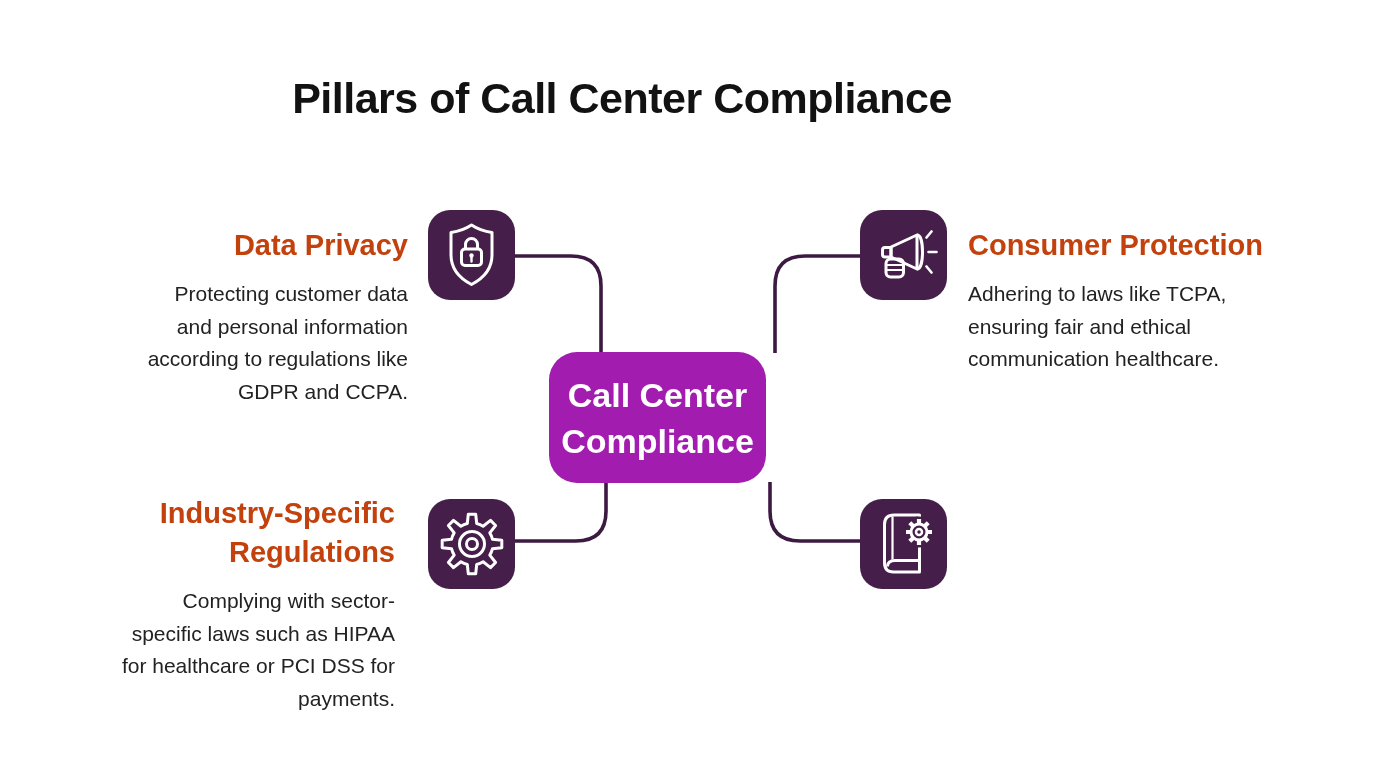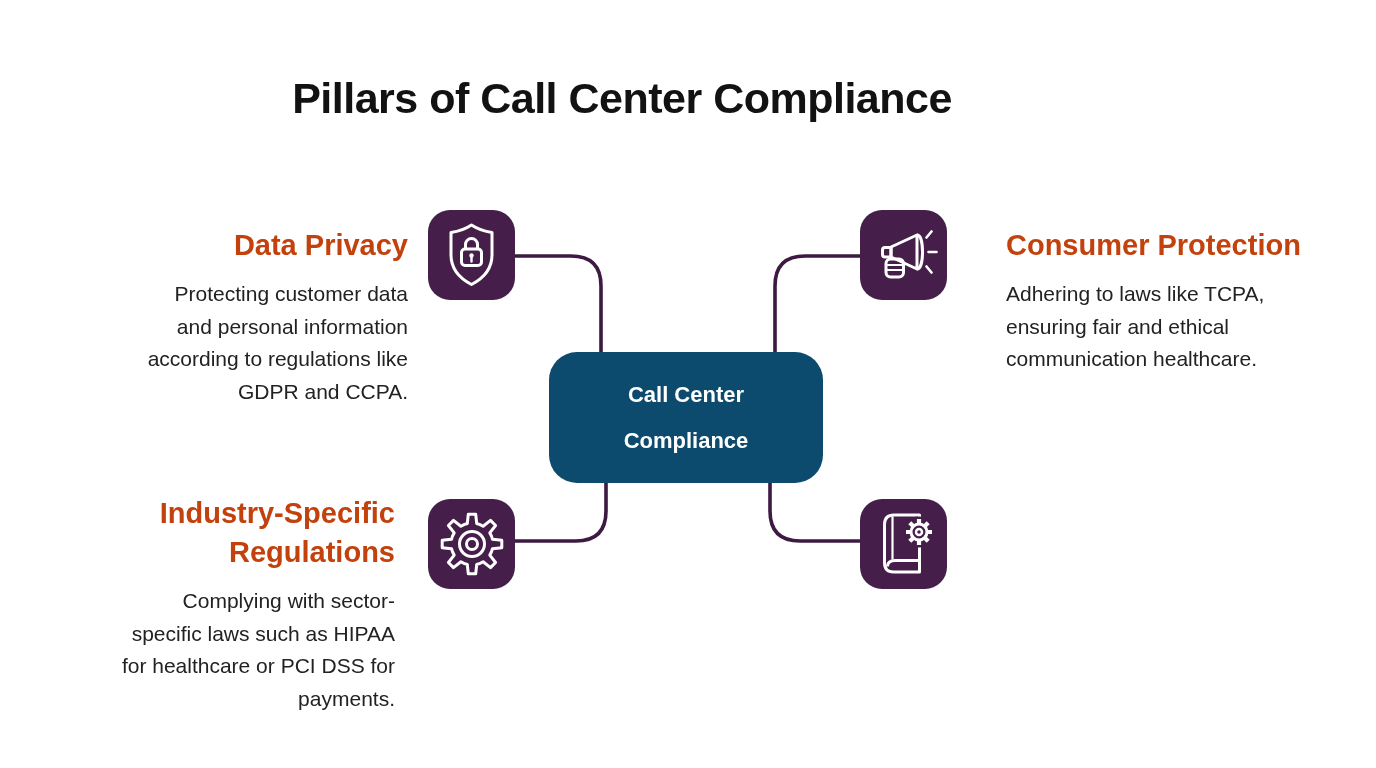--- a/index.html
+++ b/index.html
@@ -18,35 +18,35 @@
   .pillar-text { position:absolute; }
   .pillar-title {
     font-size:29px; font-weight:bold; color:#c2410c;
     line-height:39px; white-space:pre-line;
   }
   .pillar-desc {
     margin-top:13px; font-size:21px; color:#222222;
     line-height:32.5px; white-space:pre-line;
   }
   .align-right { text-align:right; }
-  .align-left  { text-align:left;margin-left:38px; }
+  .align-left  { text-align:left; }
 
   .icon-tile {
     position:absolute; width:87px; height:90px;
     background:#451e4a; border-radius:22px;
     display:flex; align-items:center; justify-content:center;
   }
   .icon-tile svg { display:block; }
   .istroke { stroke:#ffffff; fill:none; stroke-width:3; stroke-linejoin:round; }
 
   .center-node {
-    position:absolute; left:549px; top:352px; width:274px; height:131px;
-    background:#0c4a6e; border-radius:28px;
+    position:absolute; left:549px; top:352px; width:217px; height:131px;
+    background:#a21caf; border-radius:28px;
     display:flex; align-items:center; justify-content:center;
-    color:#ffffff; font-size:22px; font-weight:bold; text-align:center;
+    color:#ffffff; font-size:34px; font-weight:bold; text-align:center;
     line-height:46px; white-space:pre-line;
   }
 </style>
 </head>
 <body>
 
 <div class="canvas">
 
   <div class="page-title">Pillars of Call Center Compliance</div>
 

